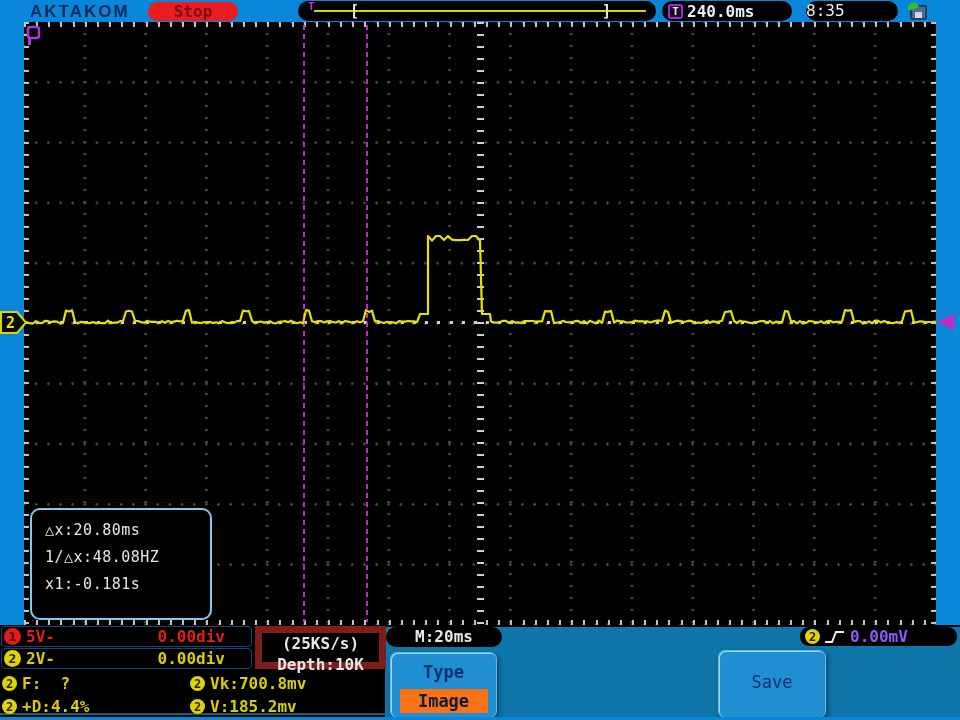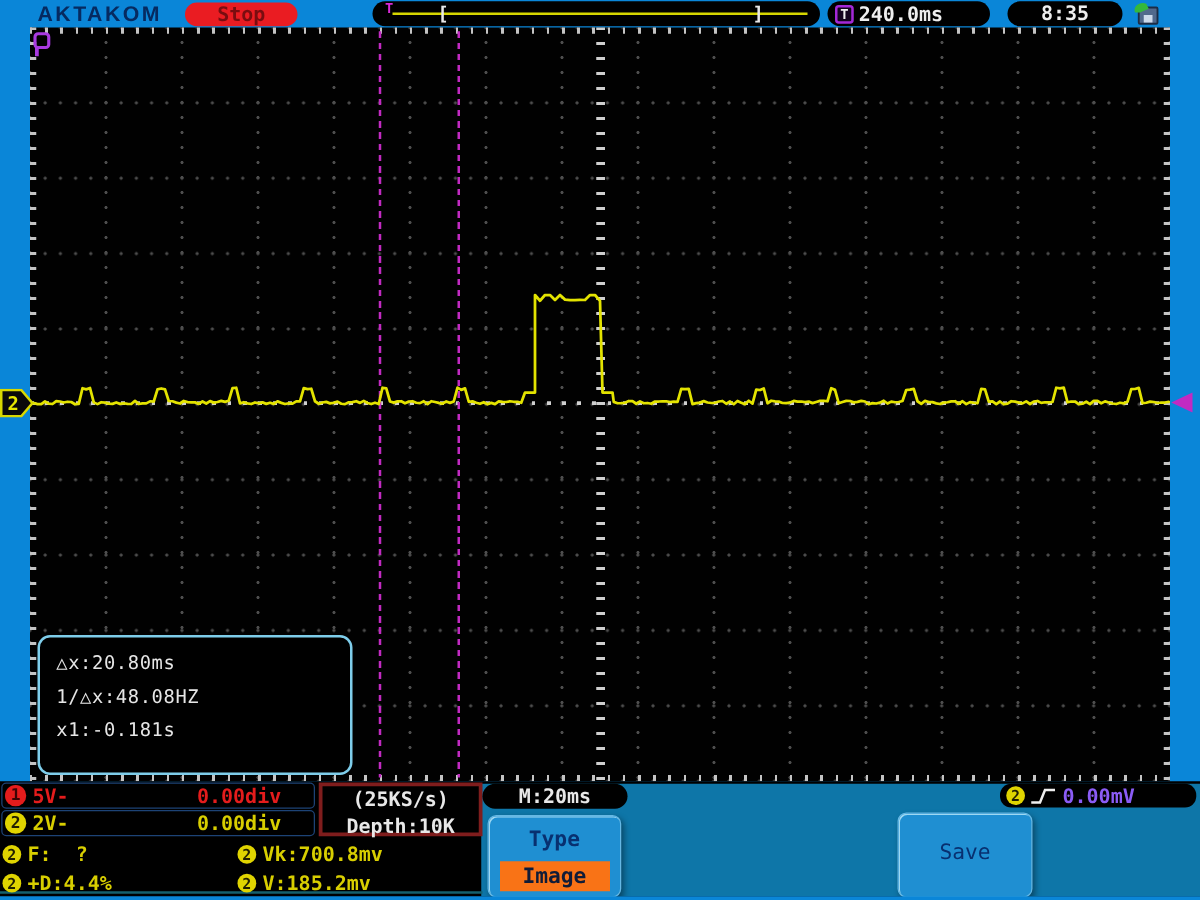--- a/index.html
+++ b/index.html
@@ -17,21 +17,21 @@
   .hpos-t{position:absolute;left:10px;top:-1px;font-size:11px;font-weight:bold;color:#d82ad8;}
   .hpos-line{position:absolute;left:16px;right:10px;top:9px;height:2px;background:#d6d600;}
   .hbr{position:absolute;top:1px;font-size:15px;font-weight:bold;color:#e8e8e8;}
   .hbr-l{left:52px;} .hbr-r{left:304px;}
   .trigtime-pill{position:absolute;left:662px;top:1px;width:130px;height:20px;background:#000;border-radius:10px;
                  display:flex;align-items:center;gap:4px;padding-left:6px;}
   .tbadge{display:inline-block;width:15px;height:15px;border:2px solid #a428d8;border-radius:3px;
           color:#efefef;font-size:11px;font-weight:bold;text-align:center;line-height:12px;background:#14041e;}
   .ttime{color:#efefef;font-size:16px;font-weight:bold;}
   .clock-pill{position:absolute;left:806px;top:1px;width:92px;height:20px;background:#000;border-radius:10px;
-              color:#efefef;font-size:16px;font-weight:bold;text-align:center;line-height:20px;}
+              color:#efefef;font-size:16px;font-weight:normal;text-align:left;line-height:20px;}
   .disk{position:absolute;left:904px;top:1px;}
 
   
   .grat{position:absolute;left:24px;top:22px;width:912px;height:603px;background:#010101;}
   .grid{position:absolute;inset:0;
         background-image:radial-gradient(circle,#4e4e4e 1px,transparent 1.5px),
                          radial-gradient(circle,#4e4e4e 1px,transparent 1.5px);
         background-size:60.8px 12px,12.16px 60.3px;
         background-position:30.4px 6px,6.08px 30.15px;}
   .axis-v{position:absolute;top:0;bottom:0;left:453px;width:7px;
@@ -41,21 +41,21 @@
   .ruler-top,.ruler-bottom{position:absolute;left:0;right:0;height:5px;
           background:repeating-linear-gradient(to right,#c4c4c4 0 2px,transparent 2px 12.16px);}
   .ruler-top{top:0;} .ruler-bottom{bottom:0;}
   .ruler-left,.ruler-right{position:absolute;top:0;bottom:0;width:5px;
           background:repeating-linear-gradient(to bottom,#c4c4c4 0 2px,transparent 2px 12px);}
   .ruler-left{left:0;} .ruler-right{right:0;}
   .cursor{position:absolute;top:3px;bottom:3px;width:2px;
           background:repeating-linear-gradient(to bottom,#c22ac2 0 5px,transparent 5px 9px);}
   .wave{position:absolute;inset:0;}
   .tflag{position:absolute;left:1px;top:3px;}
-  .cbox{position:absolute;left:6px;top:486px;width:252px;height:112px;background:#000;
+  .cbox{position:absolute;left:6px;top:486px;width:182px;height:112px;background:#000;
         border:2px solid #7ecdea;border-radius:10px;padding:7px 0 0 13px;}
   .cbox div{height:27px;line-height:27px;font-size:15px;color:#e6e6e6;letter-spacing:0.5px;white-space:pre;}
 
   .ch-marker{position:absolute;left:0px;top:311px;}
   .trig-arrow{position:absolute;left:937px;top:314px;width:0;height:0;
               border-top:8px solid transparent;border-bottom:8px solid transparent;border-right:17px solid #c22ac2;}
 
   
   .bottombar{position:absolute;left:0;top:625px;width:960px;height:95px;background:#000;}
   .teal{position:absolute;left:385px;right:0;top:2px;bottom:3px;background:#0e76a8;}
@@ -64,21 +64,21 @@
 
   .ch-row{position:absolute;left:1px;width:251px;height:21px;border:1px solid #1d4376;border-radius:4px;
           display:flex;align-items:center;gap:5px;padding-left:2px;font-size:16px;font-weight:bold;}
   .ch1{top:1px;color:#e41c1c;} .ch2{top:23px;color:#d8ce00;}
   .badge{display:inline-flex;width:17px;height:17px;border-radius:50%;align-items:center;justify-content:center;
          font-size:13px;font-weight:bold;flex:0 0 auto;}
   .badge-red{background:#e41c1c;color:#3c0404;}
   .badge-yel{background:#e0d400;color:#221f00;}
   .ch-offset{margin-left:auto;margin-right:26px;}
 
-  .sample-panel{position:absolute;left:255px;top:1px;width:131px;height:43px;border:3px solid #7f1d1d;
+  .sample-panel{position:absolute;left:255px;top:1px;width:131px;height:43px;border:7px solid #7f1d1d;
                 color:#e8e8e8;font-size:16px;font-weight:bold;text-align:center;}
   .sample-panel div{height:21px;line-height:21px;}
 
   .meas-grid{position:absolute;left:2px;top:47px;width:384px;height:46px;
              display:grid;grid-template-columns:188px 1fr;grid-auto-rows:23px;}
   .meas-item{display:flex;align-items:center;gap:5px;color:#d8ce00;font-size:16px;font-weight:bold;}
   .meas-item span.txt{white-space:pre;}
 
   .m-pill{position:absolute;left:386px;top:2px;width:116px;height:20px;background:#000;border-radius:10px;
           color:#e8e8e8;font-size:16px;font-weight:bold;text-align:center;line-height:20px;}

